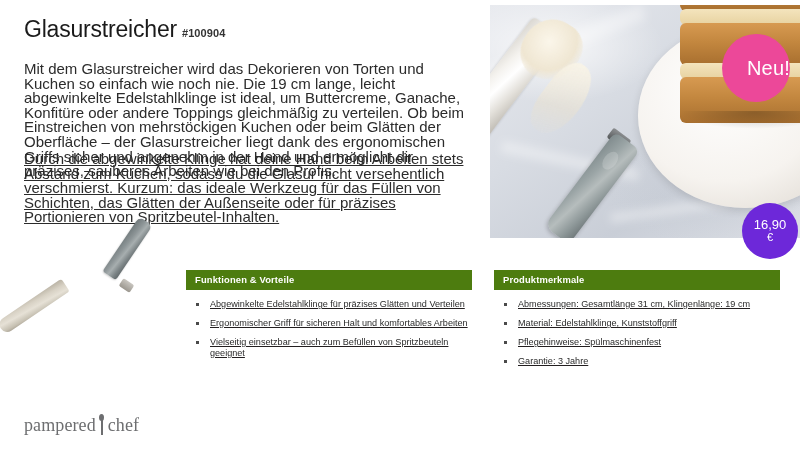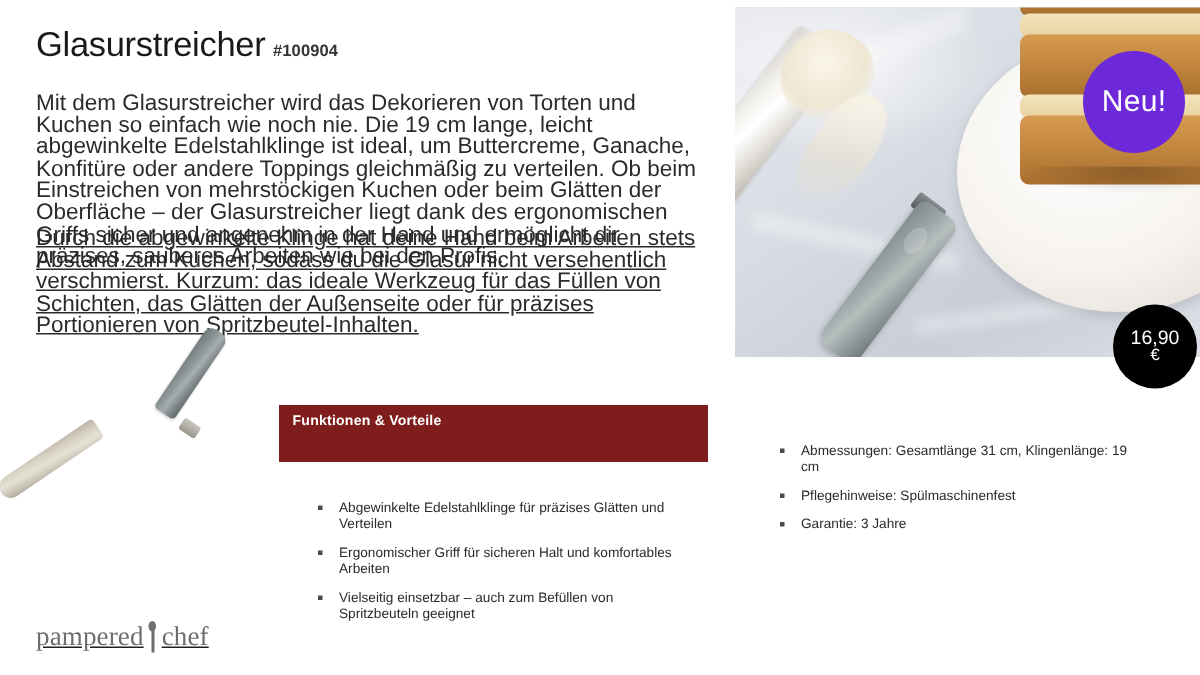--- a/index.html
+++ b/index.html
@@ -92,26 +92,26 @@
   .l1{top:0;height:40px;}
   .l2{top:38px;height:16px;}
   .l3{top:52px;height:42px;}
   .l4{top:92px;height:16px;}
   .l5{top:106px;height:46px;}
   .cake-shadow{position:absolute;left:0;top:140px;width:150px;height:18px;background:radial-gradient(ellipse at 50% 10%, rgba(0,0,0,.22), rgba(0,0,0,0) 70%);}
 
   
   .badge-neu{
     position:absolute;left:722px;top:34px;width:68px;height:68px;border-radius:50%;
-    background:#6d28d9;display:flex;align-items:center;justify-content:center;
+    background:#ec4899;display:flex;align-items:center;justify-content:flex-end;
   }
   .badge-neu span{color:#fff;font-size:20px;font-weight:400;letter-spacing:.2px;}
   .badge-price{
     position:absolute;left:742px;top:203px;width:56px;height:56px;border-radius:50%;
-    background:#000000;display:flex;flex-direction:column;align-items:center;justify-content:center;
+    background:#6d28d9;display:flex;flex-direction:column;align-items:center;justify-content:center;
     line-height:1.08;
   }
   .badge-price .amt{color:#fff;font-size:13px;}
   .badge-price .cur{color:#fff;font-size:11px;}
 
   
   .cutout{position:absolute;left:20px;top:215px;width:180px;height:150px;}
   .co-handle{
     position:absolute;left:118px;top:6px;width:16px;height:66px;
     background:linear-gradient(95deg,#6f787a 0%,#8d9597 35%,#a7aeaf 55%,#7c8486 80%,#626a6c 100%);
@@ -129,35 +129,35 @@
     background:linear-gradient(95deg,#b9b2a4 0%,#d8d2c5 30%,#e6e1d6 55%,#c6c0b2 85%,#a9a294 100%);
     border-radius:3px 3px 8px 8px;
     transform:rotate(56deg);transform-origin:50% 0%;
   }
 
   
   .fbox{position:absolute;}
   .fbox.left{left:186px;top:270px;width:286px;}
   .fbox.right{left:494px;top:270px;width:286px;}
   .fhead{
-    background:#7f1d1d;color:#fff;font-size:9.4px;font-weight:700;
-    padding:4px 9px 23px 9px;letter-spacing:.15px;
-  }
-  .flist{list-style:none;margin:16px;padding:9px 0 0 0;}
+    background:#4d7c0f;color:#fff;font-size:9.4px;font-weight:700;
+    padding:4px 9px 5px 9px;letter-spacing:.15px;
+  }
+  .flist{list-style:none;margin:0;padding:9px 0 0 0;text-decoration:underline;}
   .flist li{
     position:relative;padding-left:24px;font-size:9.1px;line-height:11px;
     margin-bottom:8px;color:#2b2b2b;
   }
   .flist li::before{
     content:"";position:absolute;left:10px;top:4px;width:2.5px;height:2.5px;
     background:#4a4a4a;
   }
 
   
-  .logo{position:absolute;left:24px;top:414px;display:flex;align-items:flex-start;gap:2px;text-decoration:underline;}
+  .logo{position:absolute;left:24px;top:414px;display:flex;align-items:center;gap:2px;}
   .logo-word{font-family:"Liberation Serif","DejaVu Serif",serif;font-size:18px;color:#6d6e70;letter-spacing:.1px;}
   .logo-spoon{position:relative;width:8px;height:22px;}
   .logo-spoon .bowl{
     position:absolute;left:1.5px;top:0;width:5px;height:7px;border-radius:50%;background:#6d6e70;
   }
   .logo-spoon .stem{
     position:absolute;left:3px;top:6px;width:2.2px;height:15px;background:#6d6e70;
   }
 </style>
 </head>
@@ -215,22 +215,24 @@
   <div class="fbox left">
     <div class="fhead">Funktionen &amp; Vorteile</div>
     <ul class="flist">
       <li>Abgewinkelte Edelstahlklinge für präzises Glätten und Verteilen</li>
       <li>Ergonomischer Griff für sicheren Halt und komfortables Arbeiten</li>
       <li>Vielseitig einsetzbar – auch zum Befüllen von Spritzbeuteln geeignet</li>
     </ul>
   </div>
 
   <div class="fbox right">
+    <div class="fhead">Produktmerkmale</div>
     <ul class="flist">
       <li>Abmessungen: Gesamtlänge 31 cm, Klingenlänge: 19 cm</li>
+      <li>Material: Edelstahlklinge, Kunststoffgriff</li>
       <li>Pflegehinweise: Spülmaschinenfest</li>
       <li>Garantie: 3 Jahre</li>
     </ul>
   </div>
 
   <div class="logo">
     <div class="logo-word">pampered</div>
     <div class="logo-spoon">
       <div class="bowl"></div>
       <div class="stem"></div>

